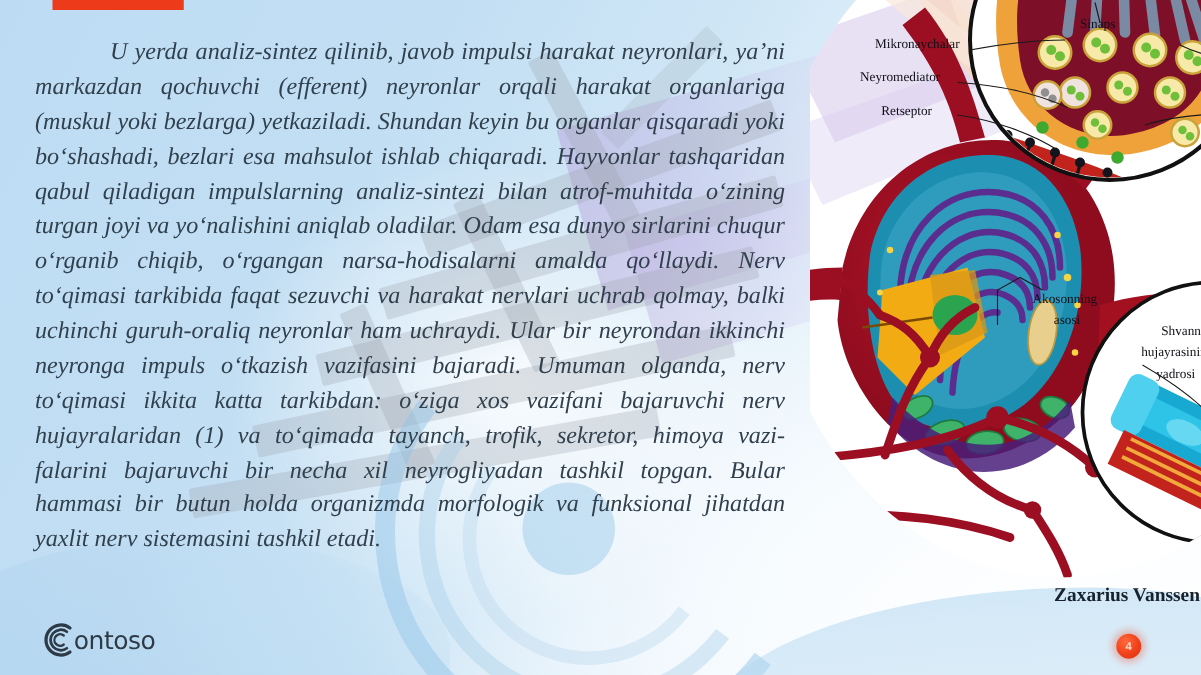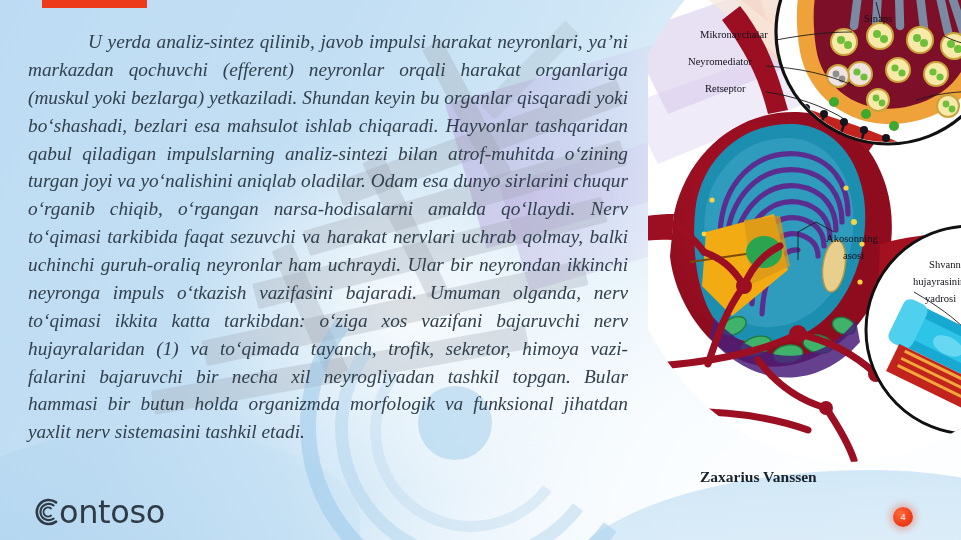--- a/index.html
+++ b/index.html
@@ -58,33 +58,33 @@
   }
 
   
   #logo{
     position:absolute;left:33px;top:495px;height:34px;
     display:flex;align-items:center;gap:1px;z-index:8;
   }
   #logo svg{display:block;}
   #logo .logo-word{
     font-family:"DejaVu Sans",sans-serif;
-    font-size:32px;color:#2e3b47;letter-spacing:-.4px;
+    font-size:20px;color:#2e3b47;letter-spacing:-.4px;
     margin-left:-5px;line-height:1;
   }
 
   
   #figure{
     position:absolute;left:648px;top:-86px;width:430px;height:560px;
     z-index:5;
   }
   #figure svg{display:block;}
 
   #figure-caption{
-    position:absolute;left:700px;top:468px;width:260px;text-align:left;
+    position:absolute;left:700px;top:468px;width:260px;text-align:right;
     font-family:"Liberation Serif",serif;font-weight:bold;
     font-size:15.5px;color:#17222c;z-index:8;
   }
 
   
   #page-badge{
     position:absolute;left:893px;top:507px;width:20px;height:20px;border-radius:50%;
     background:radial-gradient(circle at 38% 32%, #ff6a3c 0%, #f0401a 55%, #d8300f 100%);
     box-shadow:0 0 6px 3px rgba(240,64,26,.33);
     display:flex;align-items:center;justify-content:center;

